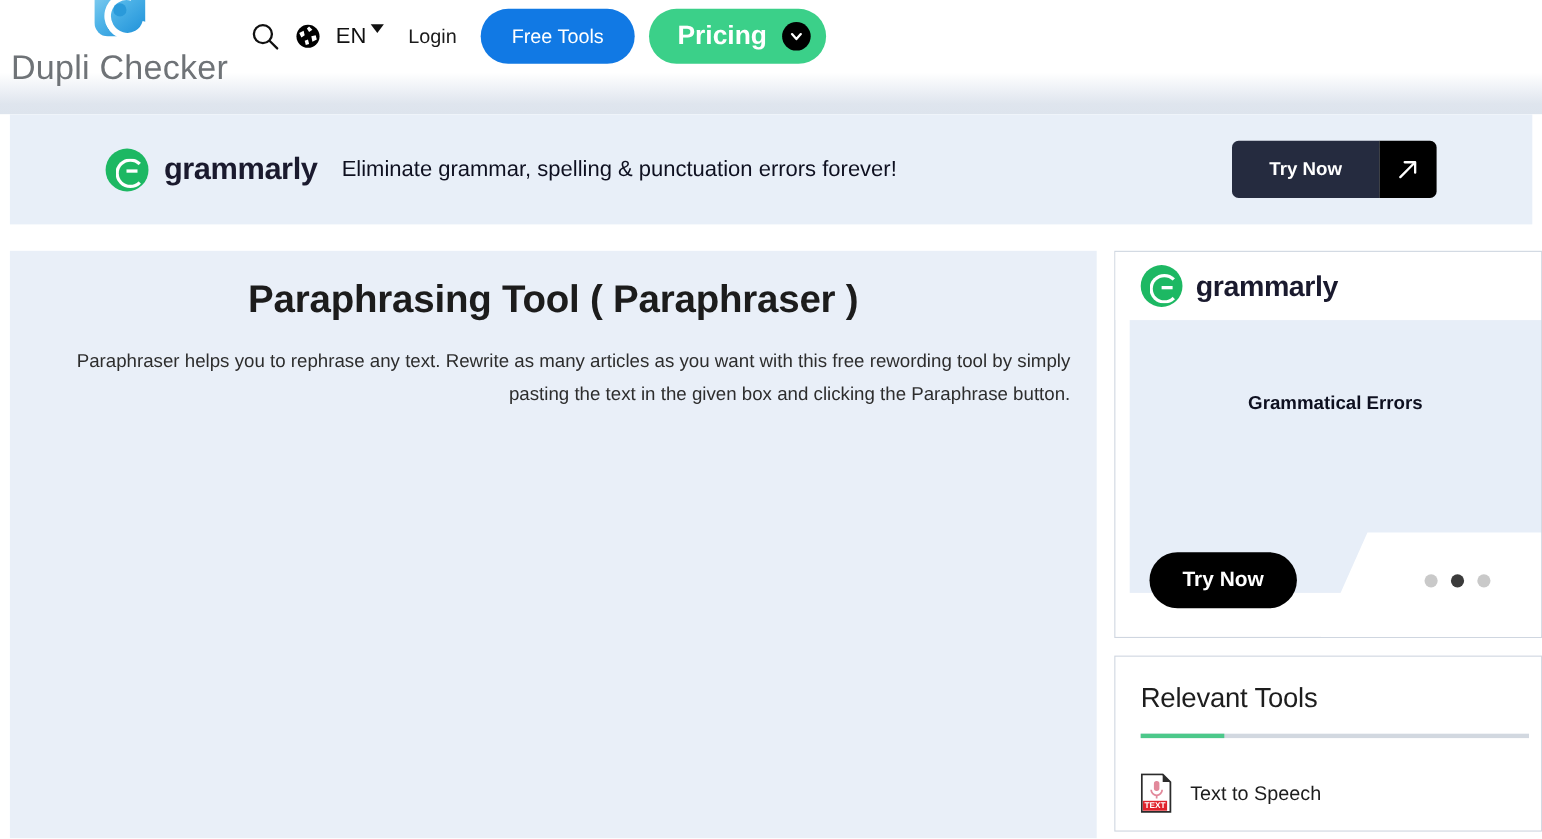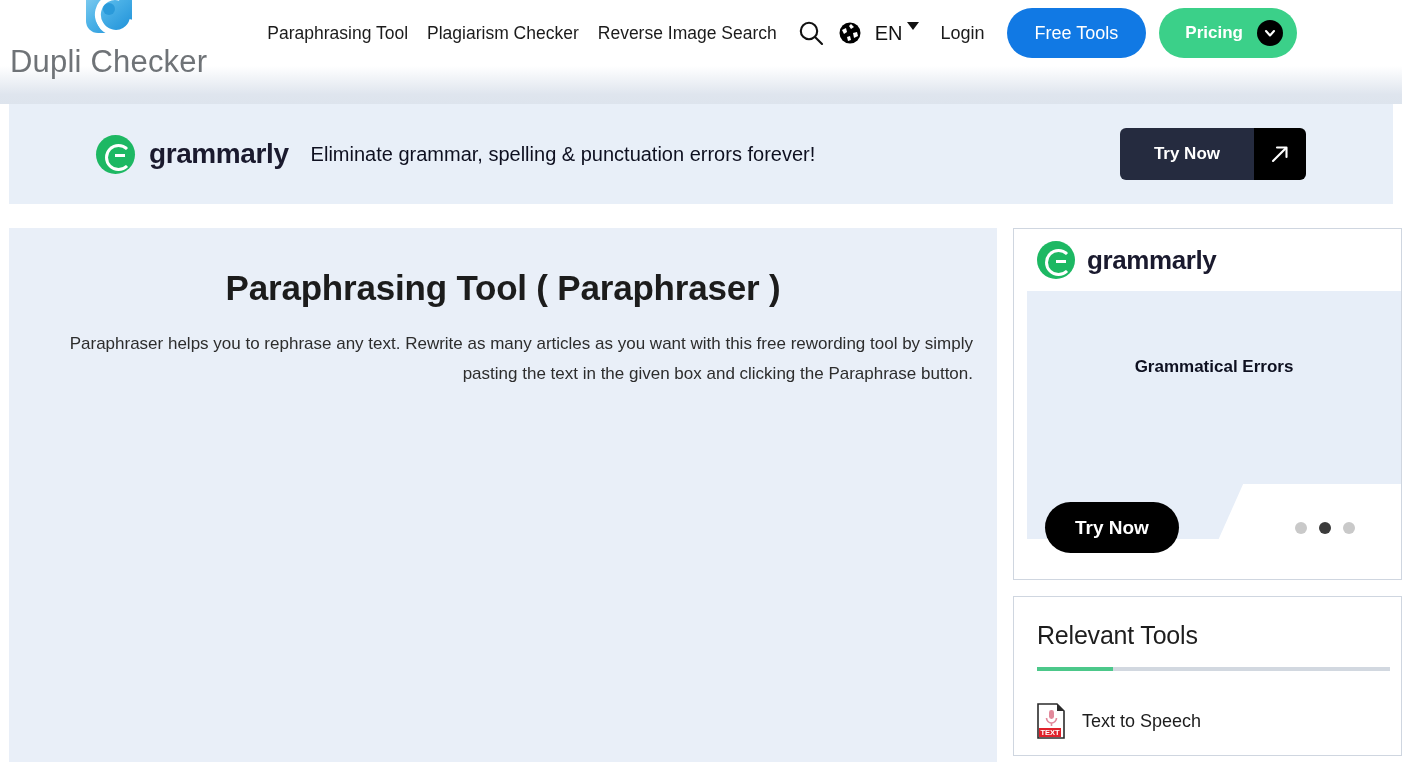--- a/index.html
+++ b/index.html
@@ -96,21 +96,21 @@
     color: #fff;
     font-size: 18px; font-weight: normal;
     border: none; border-radius: 30px;
     padding: 0 28px; height: 50px;
     cursor: pointer; white-space: nowrap;
   }
   .btn-pricing {
     margin-left: 13px; margin-right: 9px;
     background: #3BD089;
     color: #fff;
-    font-size: 17px; font-weight: bold;
+    font-size: 24px; font-weight: bold;
     border: none; border-radius: 30px;
     height: 50px;
     padding: 0 14px 0 26px;
     display: flex; align-items: center; gap: 14px;
     cursor: pointer; white-space: nowrap;
   }
   .circle-caret {
     width: 26px; height: 26px; border-radius: 50%;
     background: #000;
     display: flex; align-items: center; justify-content: center;
@@ -181,21 +181,21 @@
 
   
   .content {
     display: flex;
     margin: 18px 0 0 9px;
     gap: 16px;
   }
   .main-panel {
     width: 988px; height: 534px;
     background: #E9EFF8;
-    padding-top: 40px;
+    padding-top: 25px;
     flex: 0 0 auto;
   }
   .main-title {
     text-align: center;
     font-size: 35px; font-weight: bold;
     color: #1c1c1c;
     letter-spacing: -.2px;
   }
   .main-desc {
     margin: 21px auto 0;
@@ -318,25 +318,20 @@
 </head>
 <body>
 
 <div class="header">
 
   <div class="logo-wrap">
     <div class="logo-mark"></div>
     <div class="logo-text">Dupli Checker</div>
   </div>
 
-  <nav class="nav">
-    <a href="#">Paraphrasing Tool</a>
-    <a href="#">Plagiarism Checker</a>
-    <a href="#">Reverse Image Search</a>
-  </nav>
 
   <div class="head-tools">
     <span class="icon-btn">
       <svg width="28" height="28" viewBox="0 0 28 28">
         <circle cx="12" cy="12" r="8.2" fill="none" stroke="#111" stroke-width="2.1"></circle>
         <line x1="18" y1="18" x2="25" y2="25" stroke="#111" stroke-width="2.1" stroke-linecap="round"></line>
       </svg>
     </span>
 
     <span class="icon-btn">

